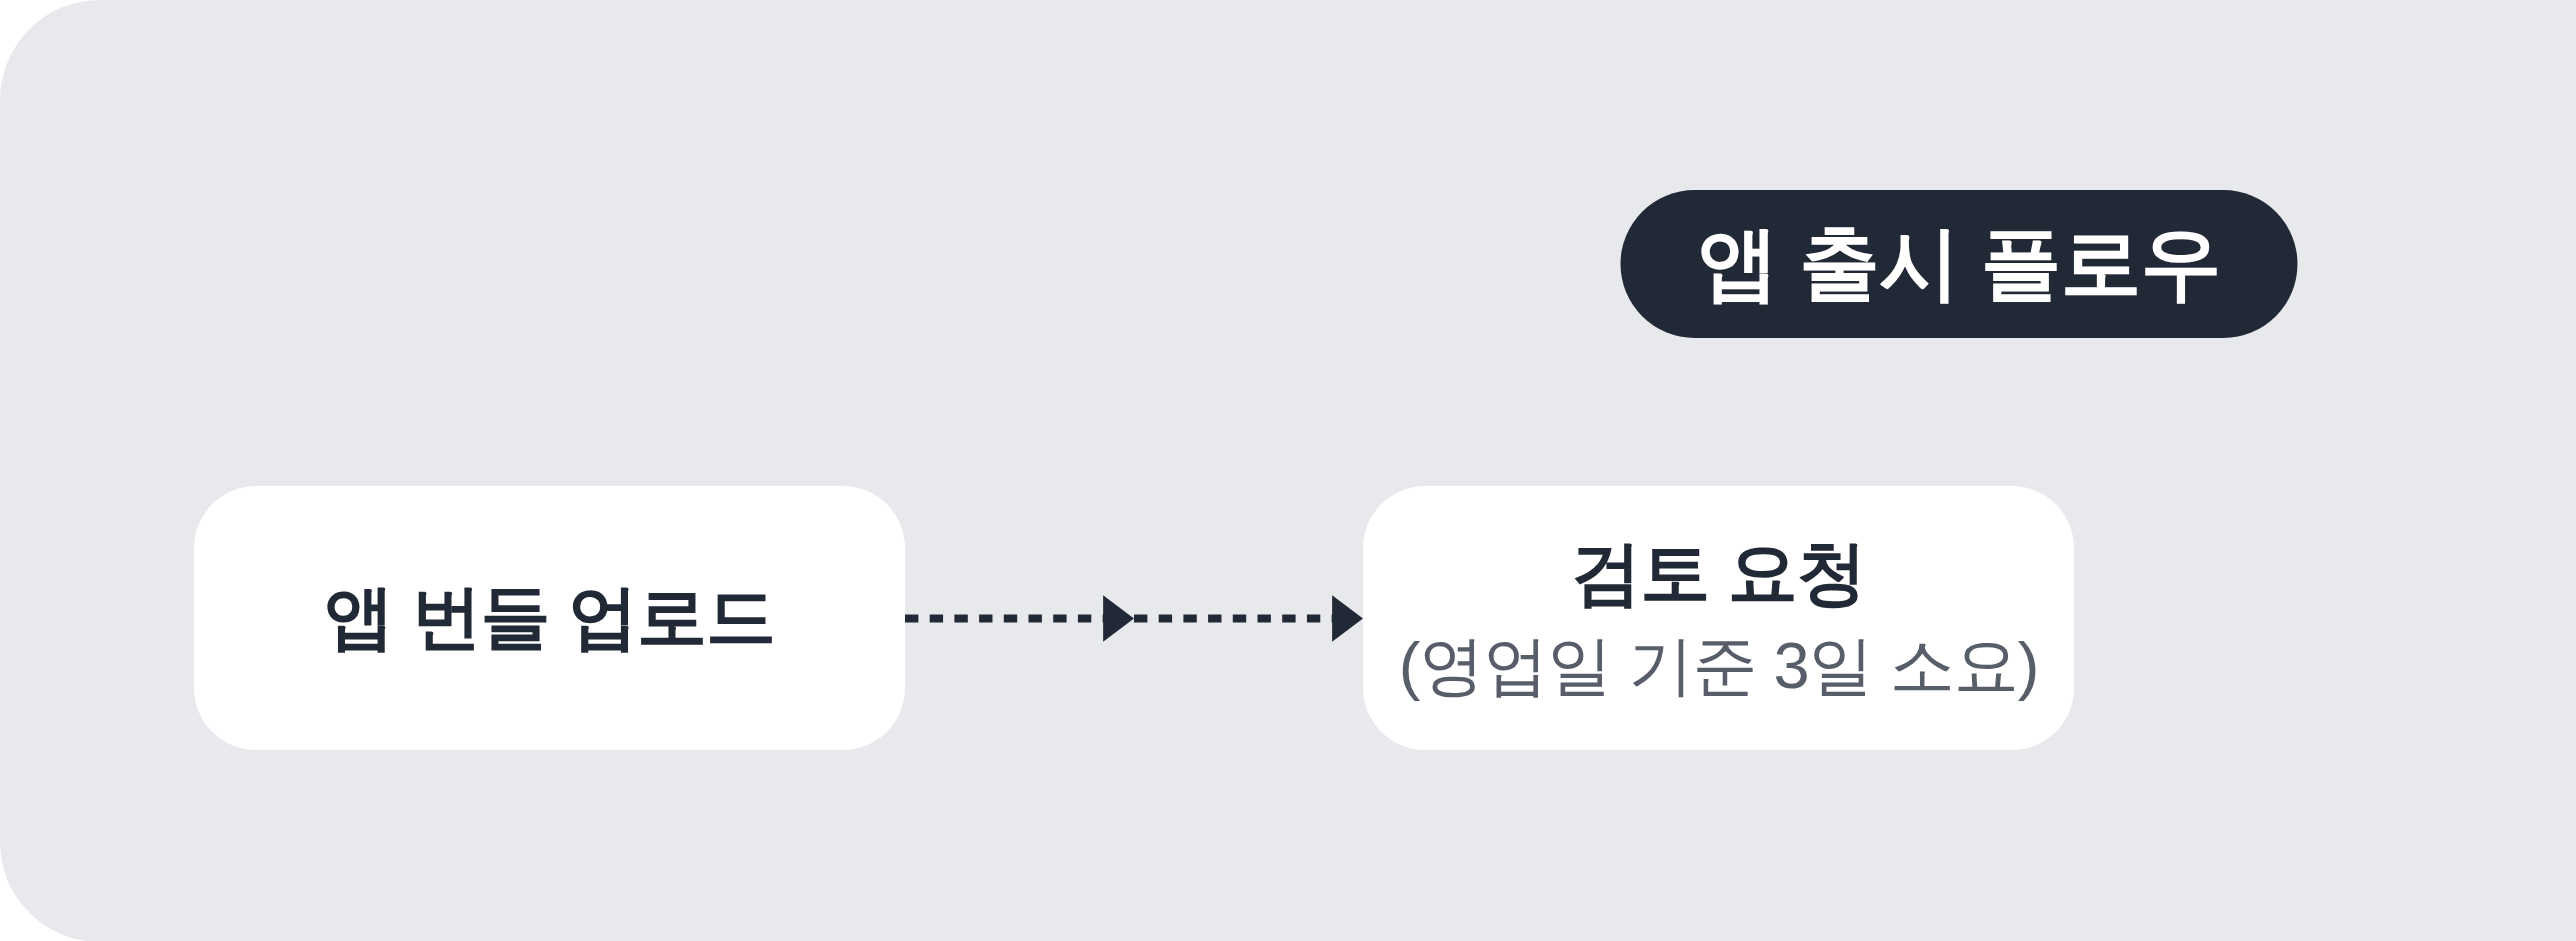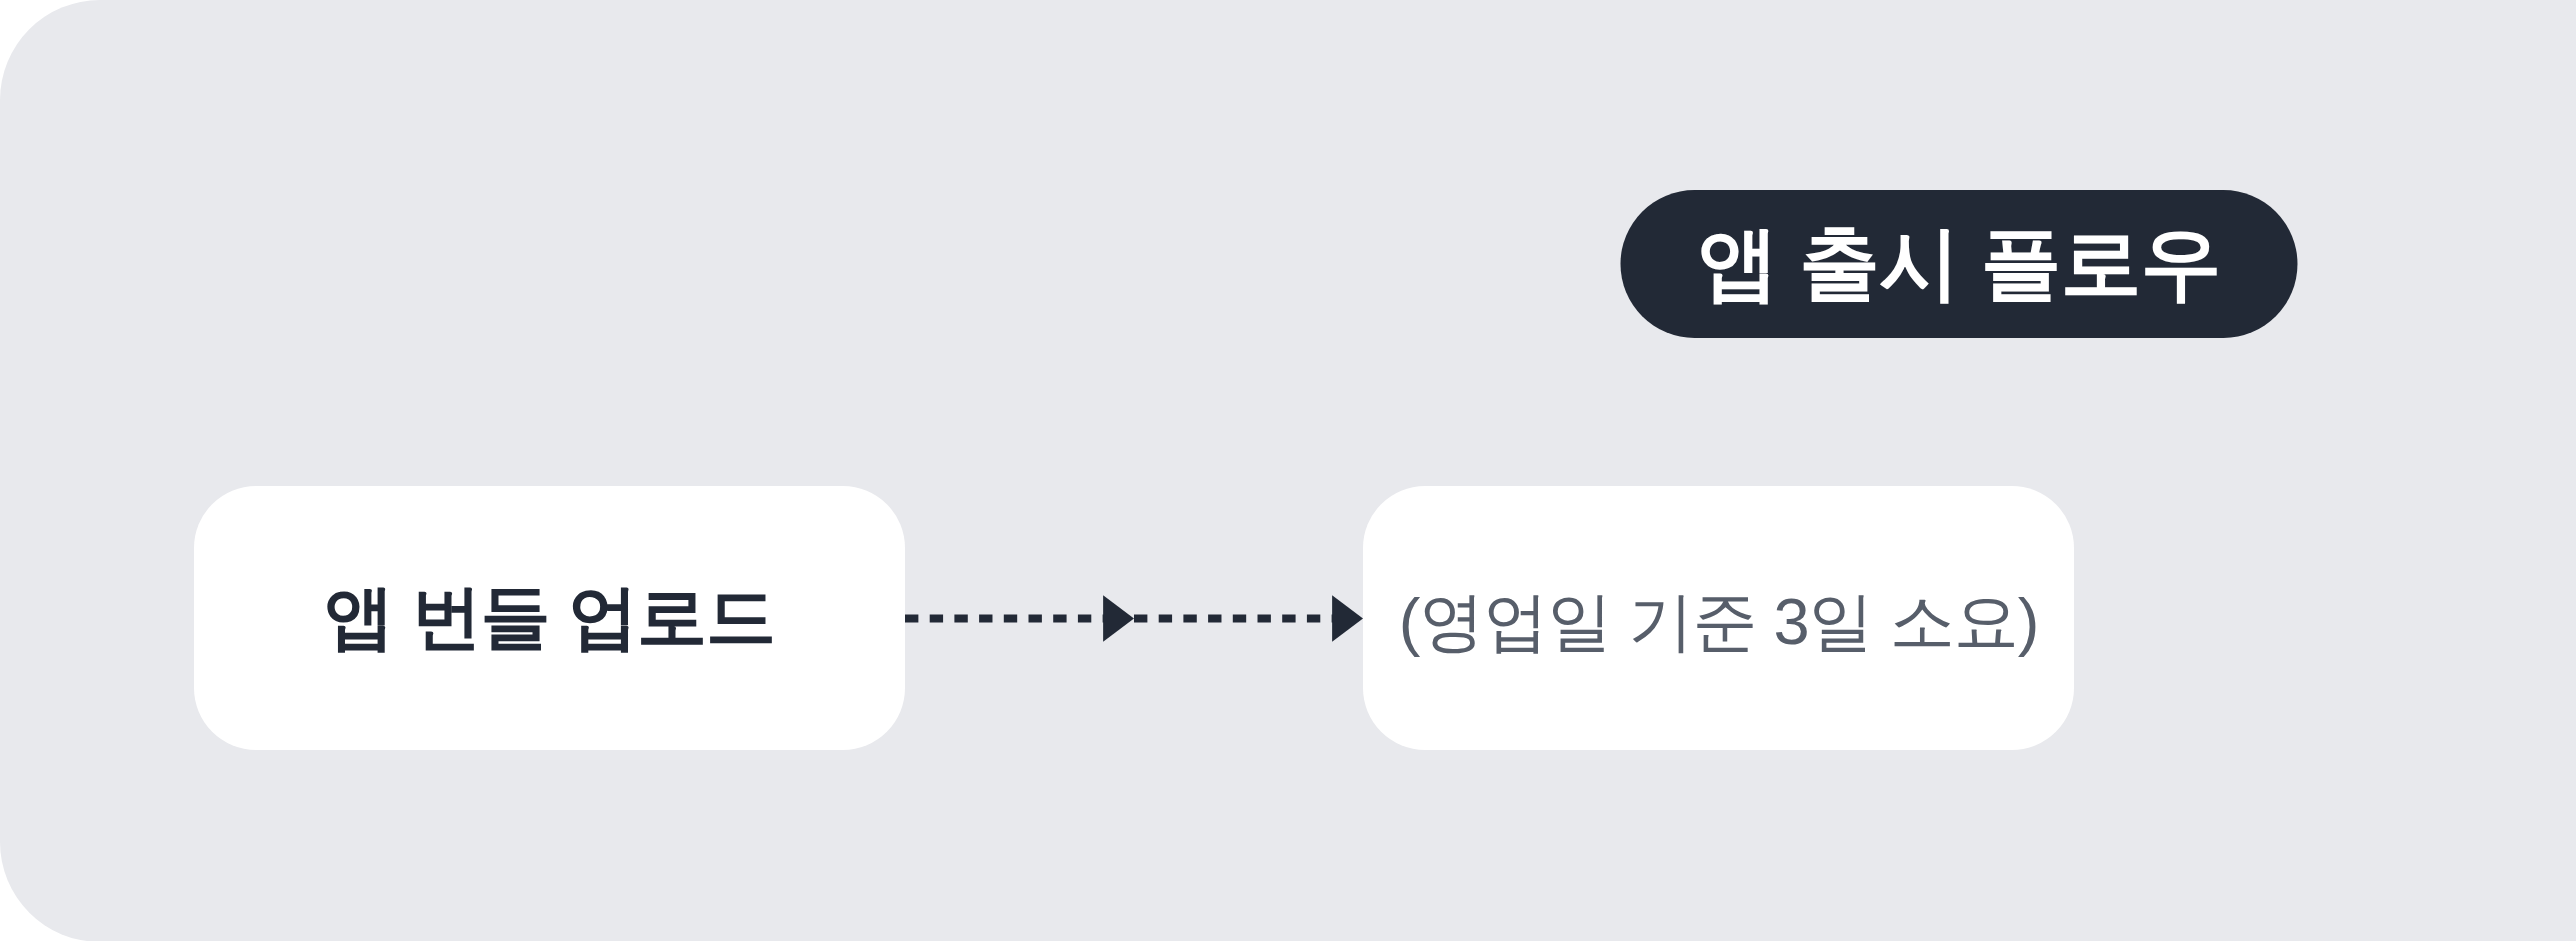--- a/index.html
+++ b/index.html
@@ -107,18 +107,19 @@
       <polygon points="385,45 445,90 385,135"></polygon>
     </svg>
 
 
     <svg class="arrow" viewBox="0 0 445 180" xmlns="http://www.w3.org/2000/svg" aria-hidden="true">
       <line x1="0" y1="90" x2="390" y2="90"></line>
       <polygon points="385,45 445,90 385,135"></polygon>
     </svg>
 
     <div class="card">
+      <div class="card-label">검토 요청</div>
       <div class="card-sublabel">(영업일 기준 3일 소요)</div>
     </div>
 
   </div>
 </div>
 
 
 </body></html>

